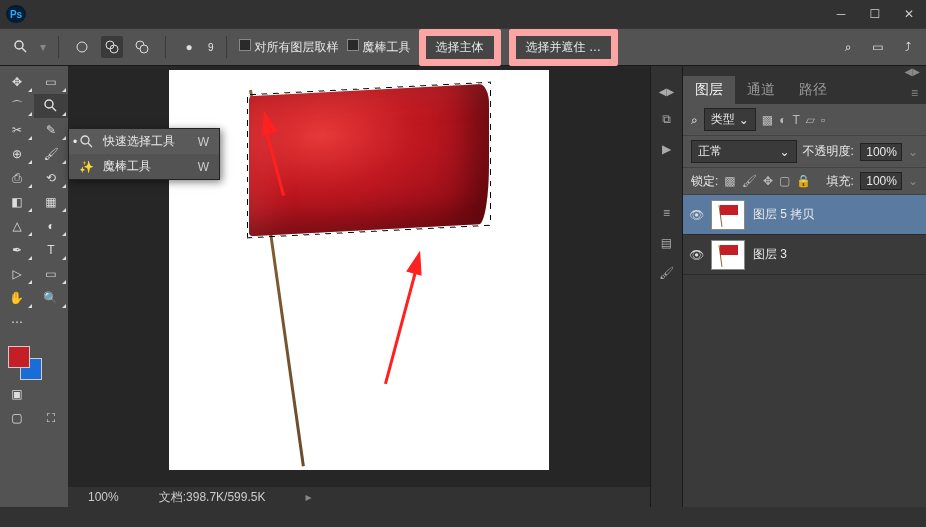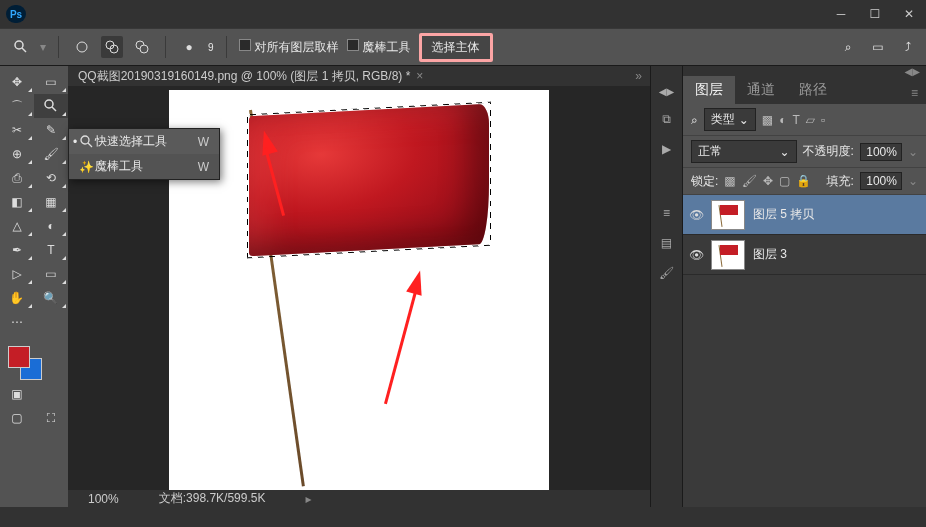--- a/index.html
+++ b/index.html
@@ -6,21 +6,21 @@
 body{background:#323232;width:926px;height:527px;overflow:hidden;color:#e8e8e8}
 .titlebar{height:28px;background:#323232;display:flex;align-items:center;padding-left:6px}
 .ps-logo{width:20px;height:18px;background:#001e36;border-radius:9px;display:flex;align-items:center;justify-content:center;color:#31a8ff;font-weight:bold;font-size:10px;margin-right:0}
 .menu-items{display:flex;gap:2px}
 .menu-item{padding:4px 8px;cursor:default}
 .window-controls{margin-left:auto;display:flex}
 .win-ctrl{width:34px;height:28px;display:flex;align-items:center;justify-content:center;color:#ccc}
 .optionbar{height:38px;background:#535353;border-top:1px solid #383838;border-bottom:1px solid #1a1a1a;display:flex;align-items:center;padding:0 10px;gap:8px}
 .tool-btn{width:22px;height:22px;display:flex;align-items:center;justify-content:center;color:#ddd;border-radius:2px}
 .tool-btn.active{background:#3a3a3a}
-.opt-pill{border:3px solid #fca5a5;background:#454545;padding:3px 10px;border-radius:2px}
+.opt-pill{border:7px solid #fca5a5;background:#454545;padding:3px 10px;border-radius:2px}
 .chk{display:flex;gap:4px}
 .chk-box{width:12px;height:12px;border:1px solid #888;background:#2a2a2a}
 .main{display:flex;height:441px}
 .toolbar-dbl{width:68px;background:#535353;padding-top:4px}
 .tool-row{display:flex}
 .tool{width:34px;height:24px;display:flex;align-items:center;justify-content:center;color:#ddd;position:relative}
 .tool.sel{background:#3f3f3f}
 .tool-tri::after{content:"";position:absolute;bottom:2px;right:2px;border:2px solid transparent;border-bottom-color:#ddd;border-right-color:#ddd}
 .swatches{margin-top:8px;padding:4px;position:relative;height:40px}
 .sw-fg{width:22px;height:22px;background:#c41e26;border:1px solid #ccc;position:absolute;top:4px;left:8px;z-index:2}
@@ -33,21 +33,21 @@
 .flag-pole{position:absolute;top:20px;left:80px;width:3px;height:380px;background:linear-gradient(to bottom,#8a6a3a,#6a4a2a);transform:rotate(-8deg);transform-origin:top}
 .selection{position:absolute;border:1.5px dashed #000;border-image:repeating-linear-gradient(45deg,#000 0 4px,#fff 4px 8px) 1}
 .sel1{top:18px;left:78px;width:244px;height:144px;border-radius:4px 10px 10px 4px / 4px 20px 60px 4px;transform:skewY(-3deg)}
 .arrow{position:absolute;width:0;height:0}
 .arrow-red1{top:40px;left:90px;border-left:8px solid transparent;border-right:8px solid transparent;border-bottom:24px solid #ff2020;transform:rotate(-15deg)}
 .arrow-line1{position:absolute;top:58px;left:95px;width:3px;height:70px;background:#ff2020;transform:rotate(-15deg);transform-origin:top}
 .arrow-red2{top:180px;left:240px;border-left:8px solid transparent;border-right:8px solid transparent;border-bottom:24px solid #ff2020;transform:rotate(15deg)}
 .arrow-line2{position:absolute;top:198px;left:246px;width:3px;height:120px;background:#ff2020;transform:rotate(15deg);transform-origin:top}
 .statusbar{height:20px;background:#323232;display:flex;align-items:center;padding-left:20px;gap:40px;color:#ccc;font-size:11px}
 .flyout{position:absolute;top:128px;left:68px;background:#535353;border:1px solid #222;z-index:100;box-shadow:2px 2px 8px rgba(0,0,0,0.5)}
-.flyout-item{display:flex;align-items:center;padding:4px 10px;gap:0;width:150px}
+.flyout-item{display:flex;align-items:center;padding:4px 10px;gap:8px;width:150px}
 .flyout-item.sel{background:#5a5a5a}
 .flyout-item.sel::before{content:"•";position:absolute;left:4px}
 .fly-shortcut{margin-left:auto;color:#ccc}
 .midstrip{width:32px;background:#323232;display:flex;flex-direction:column;align-items:center;padding-top:20px;gap:14px;color:#aaa;border-left:1px solid #1a1a1a}
 .rpanel{width:244px;background:#535353;display:flex;flex-direction:column;border-left:1px solid #1a1a1a}
 .panel-tabs{display:flex;height:26px;background:#323232;align-items:flex-end}
 .ptab{padding:5px 12px;color:#999;font-size:14px}
 .ptab.active{background:#535353;color:#eee}
 .panel-row{display:flex;align-items:center;padding:4px 8px;gap:6px;border-bottom:1px solid #424242}
 .dropdown{background:#3a3a3a;border:1px solid #222;padding:2px 6px;display:flex;align-items:center;gap:4px}
@@ -108,20 +108,21 @@
   <div class="divider"></div>
   <div class="chk">
       <div class="chk-box"></div>
       <span>对所有图层取样</span>
     </div>
   <div class="chk">
       <div class="chk-box"></div>
       <span>魔棒工具</span>
     </div>
   <div class="opt-pill">选择主体</div>
+  <div class="opt-pill">选择并遮住 …</div>
   <div class="opt-right">
     <span class="icon">⌕</span>
     <span class="icon">▭</span>
     <span class="icon">⤴</span>
   </div>
 </div>
 
 <div class="main">
   <div class="toolbar-dbl">
     <div class="tool-row">
@@ -179,25 +180,20 @@
     <div class="tool-row">
         <div class="tool">▣</div>
       </div>
     <div class="tool-row">
         <div class="tool">▢</div>
         <div class="tool">⛶</div>
       </div>
   </div>
 
   <div class="doc-area">
-    <div class="tabbar">
-      <span>QQ截图20190319160149.png @ 100% (图层 1 拷贝, RGB/8) *</span>
-      <span style="margin-left:6px;color:#888">×</span>
-      <span style="margin-left:auto;margin-right:8px;color:#888">»</span>
-    </div>
     <div class="canvas-wrap">
       <div class="canvas">
         <div class="flag-pole"></div>
         <div class="flag-cloth"></div>
         <div class="selection sel1"></div>
         <div class="arrow arrow-red1"></div>
         <div class="arrow-line1"></div>
         <div class="arrow arrow-red2"></div>
         <div class="arrow-line2"></div>
       </div>

